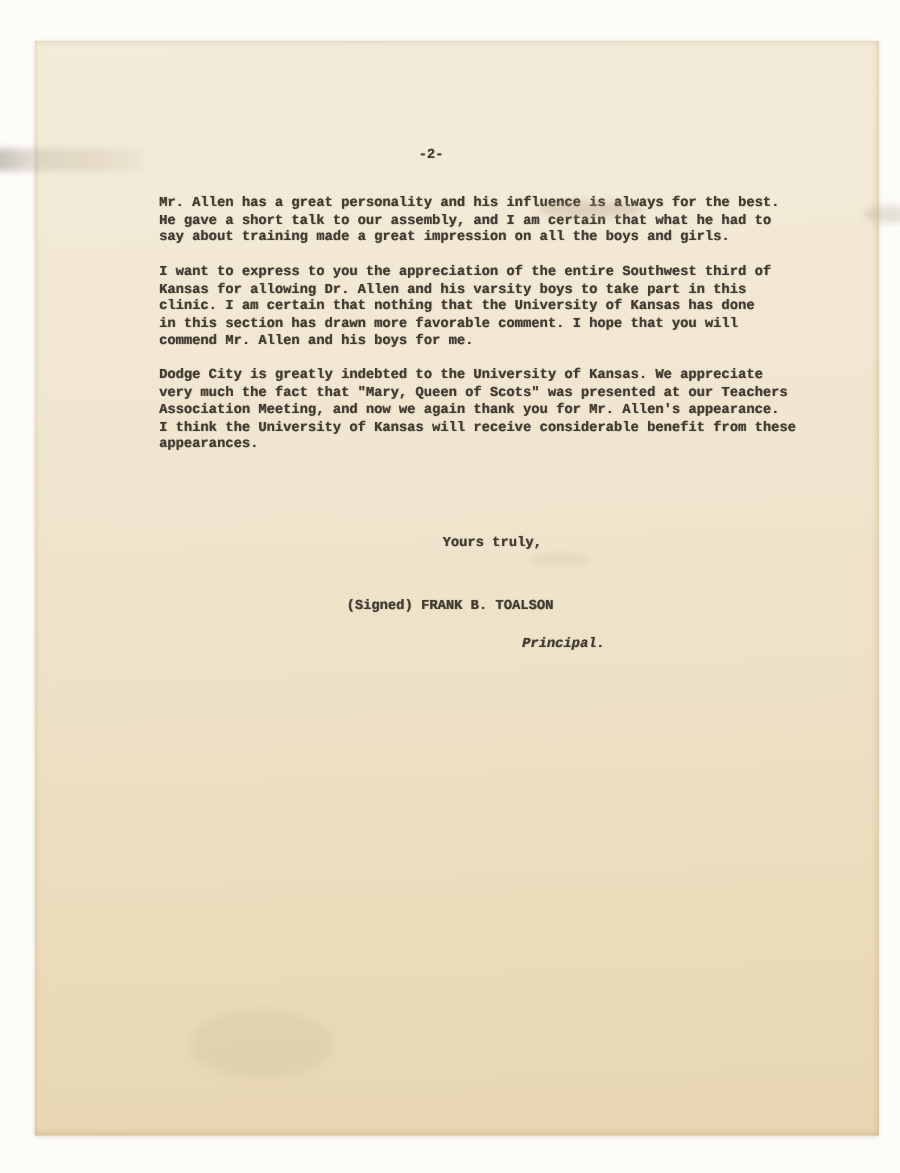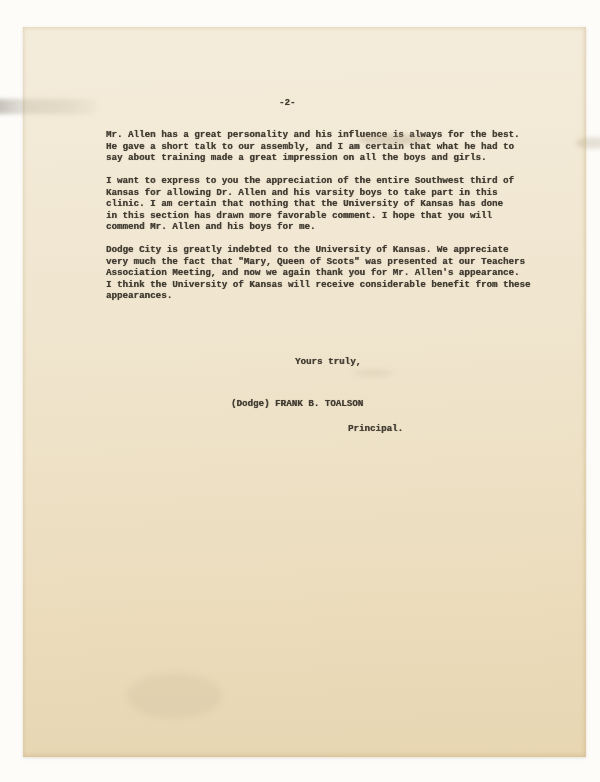--- a/index.html
+++ b/index.html
@@ -68,20 +68,21 @@
   }
   .signature-line {
     position: absolute;
     left: 208px;
     top: 371px;
   }
   .signer-title {
     position: absolute;
     left: 325px;
     top: 396px;
+    font-style: italic;
   }
   .smudge {
     position: absolute;
     pointer-events: none;
     filter: blur(2px);
     border-radius: 50%;
   }
   .smudge-left-margin {
     left: -4px;
     top: 99px;
@@ -144,21 +145,21 @@
 commend Mr. Allen and his boys for me.</p>
       <p class="type">Dodge City is greatly indebted to the University of Kansas.  We appreciate
 very much the fact that "Mary, Queen of Scots" was presented at our Teachers
 Association Meeting, and now we again thank you for Mr. Allen's appearance.
 I think the University of Kansas will receive considerable benefit from these
 appearances.</p>
     </div>
 
     <div class="type closing-line">Yours truly,</div>
 
-    <div class="type signature-line">(Dodge)  FRANK B. TOALSON</div>
+    <div class="type signature-line">(Signed)  FRANK B. TOALSON</div>
 
     <div class="type signer-title">Principal.</div>
 
     <div class="smudge smudge-ghost-word"></div>
     <div class="smudge smudge-right-edge"></div>
     <div class="smudge smudge-bottom-bleed"></div>
     <div class="smudge smudge-mid-fleck"></div>
   </div>
 
   <div class="smudge smudge-left-margin"></div>

